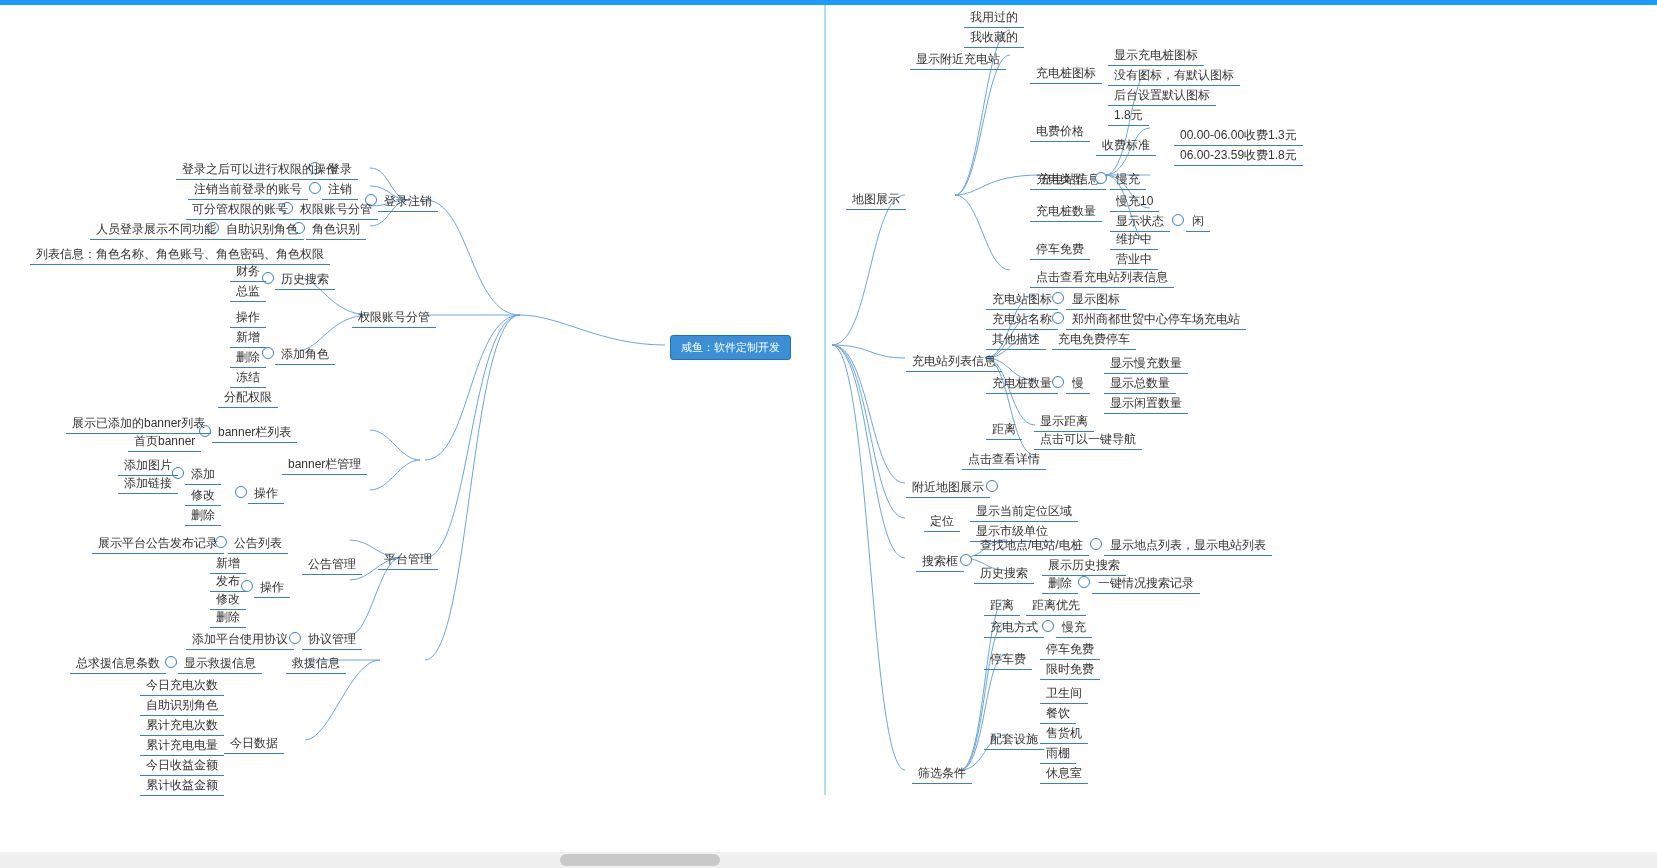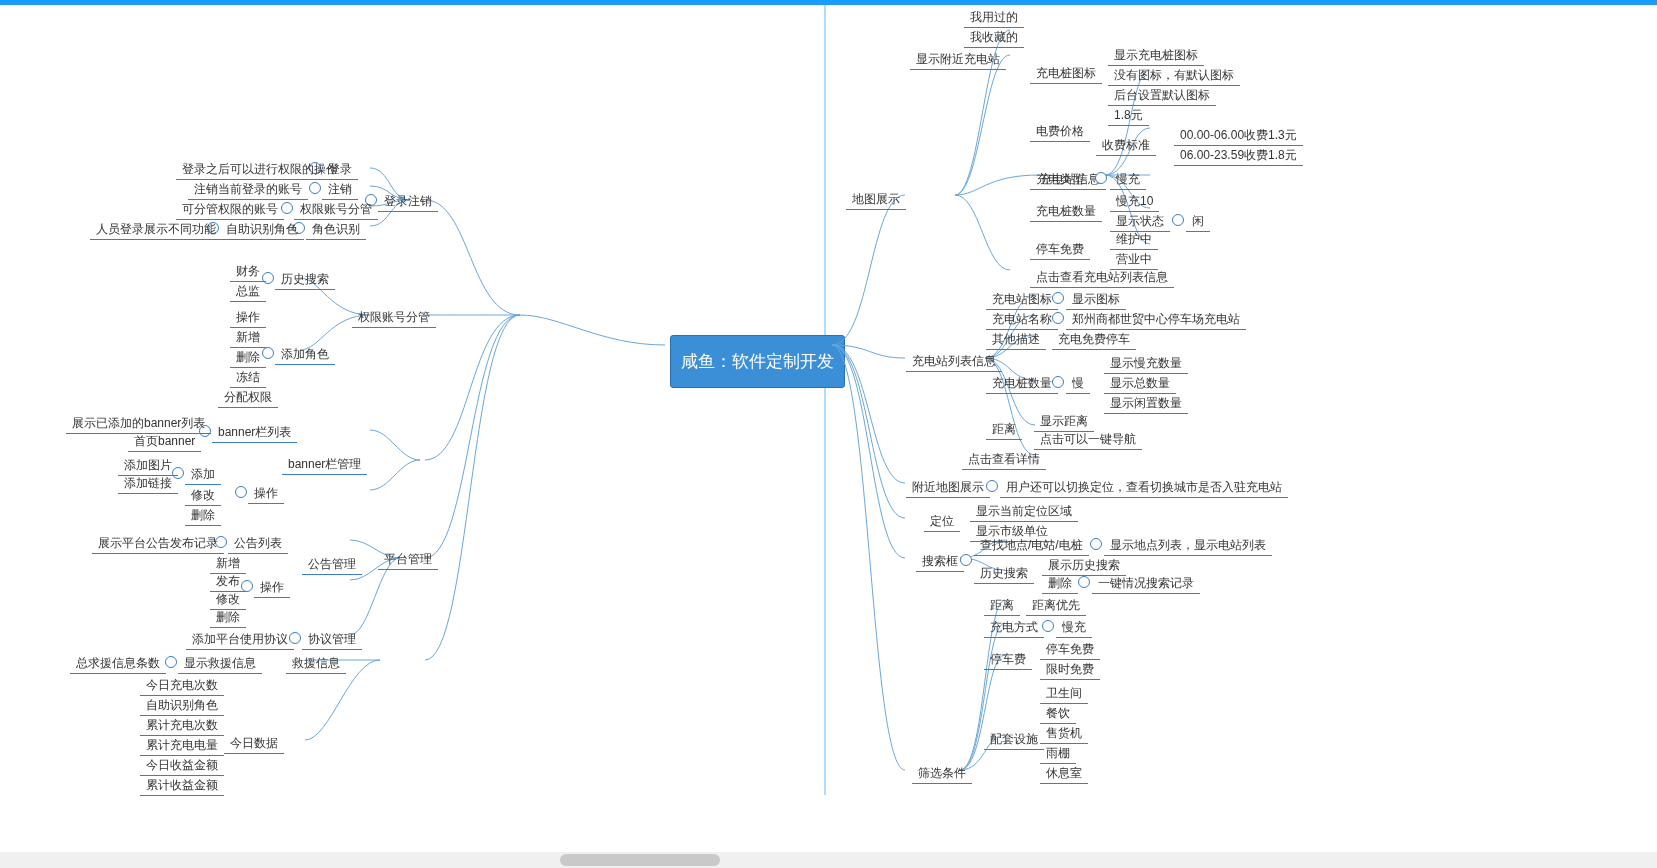--- a/index.html
+++ b/index.html
@@ -4,21 +4,21 @@
 <style>
 html,body{margin:0;padding:0;width:1657px;height:868px;background:#fff;font-family:"Microsoft YaHei",Arial,sans-serif;font-size:12px;color:#333;overflow:hidden}
 .canvas{position:relative;width:1657px;height:868px}
 .topbar{position:absolute;left:0;top:0;width:1657px;height:5px;background:#1a9cff}
 .divider{position:absolute;left:824px;top:5px;width:2px;height:790px;background:#1a9cff;opacity:.35}
 .hscroll{position:absolute;left:0;bottom:0;width:1657px;height:16px;background:#f0f0f0}
 .hscroll .thumb{position:absolute;left:560px;top:2px;width:160px;height:12px;background:#c9c9c9;border-radius:6px}
 .node{position:absolute;white-space:nowrap;padding:1px 6px;border-bottom:1px solid #3a7fc2}
 .node span{display:inline-block}
 .dot{position:absolute;width:10px;height:10px;border:1px solid #3a7fc2;border-radius:50%;background:#fff}
-.root{position:absolute;background:#3a8fd6;color:#fff;padding:14px 10px;border-radius:3px;font-size:17px;border:1px solid #2a6fb0}
+.root{position:absolute;background:#3a8fd6;color:#fff;padding:4px 10px;border-radius:3px;font-size:11px;border:1px solid #2a6fb0}
 svg.conn{position:absolute;left:0;top:0;width:1657px;height:868px;pointer-events:none}
 svg.conn path{stroke:#6aa6d8;stroke-width:1;fill:none}
 </style>
 </head>
 <body>
 
 <div class="canvas">
 <div class="topbar"></div>
 <div class="divider"></div>
 
@@ -43,28 +43,29 @@
 <div class="node" style="left:378px;top:192px"><span>登录注销</span></div>
 <div class="dot" style="left:365px;top:194px"></div>
 <div class="node" style="left:322px;top:160px"><span>登录</span></div>
     <div class="dot" style="left:309px;top:162px"></div>
 <div class="node" style="left:176px;top:160px"><span>登录之后可以进行权限的操作</span></div>
 <div class="node" style="left:322px;top:180px"><span>注销</span></div>
     <div class="dot" style="left:309px;top:182px"></div>
 <div class="node" style="left:188px;top:180px"><span>注销当前登录的账号</span></div>
 <div class="node" style="left:294px;top:200px"><span>权限账号分管</span></div>
     <div class="dot" style="left:281px;top:202px"></div>
-<div class="node" style="left:176px;top:200px"><span>可分管权限的账号</span></div>
+<div class="node" style="left:186px;top:200px"><span>可分管权限的账号</span></div>
 <div class="node" style="left:306px;top:220px"><span>角色识别</span></div>
     <div class="dot" style="left:293px;top:222px"></div>
 <div class="node" style="left:220px;top:220px"><span>自助识别角色</span></div>
     <div class="dot" style="left:207px;top:222px"></div>
 <div class="node" style="left:90px;top:220px"><span>人员登录展示不同功能</span></div>
 
 <div class="node" style="left:352px;top:308px"><span>权限账号分管</span></div>
+<div class="node" style="left:30px;top:245px"><span>列表信息：角色名称、角色账号、角色密码、角色权限</span></div>
 <div class="node" style="left:275px;top:270px"><span>历史搜索</span></div>
     <div class="dot" style="left:262px;top:272px"></div>
 <div class="node" style="left:230px;top:262px"><span>财务</span></div>
 <div class="node" style="left:230px;top:282px"><span>总监</span></div>
 <div class="node" style="left:275px;top:345px"><span>添加角色</span></div>
     <div class="dot" style="left:262px;top:347px"></div>
 <div class="node" style="left:230px;top:308px"><span>操作</span></div>
 <div class="node" style="left:230px;top:328px"><span>新增</span></div>
 <div class="node" style="left:230px;top:348px"><span>删除</span></div>
 <div class="node" style="left:230px;top:368px"><span>冻结</span></div>
@@ -153,21 +154,20 @@
 <div class="node" style="left:1104px;top:354px"><span>显示慢充数量</span></div>
 <div class="node" style="left:1104px;top:374px"><span>显示总数量</span></div>
 <div class="node" style="left:1104px;top:394px"><span>显示闲置数量</span></div>
 <div class="node" style="left:986px;top:420px"><span>距离</span></div>
 <div class="node" style="left:1034px;top:412px"><span>显示距离</span></div>
 <div class="node" style="left:1034px;top:430px"><span>点击可以一键导航</span></div>
 <div class="node" style="left:962px;top:450px"><span>点击查看详情</span></div>
 
 <div class="node" style="left:906px;top:478px"><span>附近地图展示</span></div>
     <div class="dot" style="left:986px;top:480px"></div>
-<div class="node" style="left:1000px;top:478px"><span>用户还可以切换定位，查看切换城市是否入驻充电站</span></div>
 
 <div class="node" style="left:924px;top:512px"><span>定位</span></div>
 <div class="node" style="left:970px;top:502px"><span>显示当前定位区域</span></div>
 <div class="node" style="left:970px;top:522px"><span>显示市级单位</span></div>
 
 <div class="node" style="left:916px;top:552px"><span>搜索框</span></div>
     <div class="dot" style="left:960px;top:554px"></div>
 <div class="node" style="left:974px;top:536px"><span>查找地点/电站/电桩</span></div>
     <div class="dot" style="left:1090px;top:538px"></div>
 <div class="node" style="left:1104px;top:536px"><span>显示地点列表，显示电站列表</span></div>

